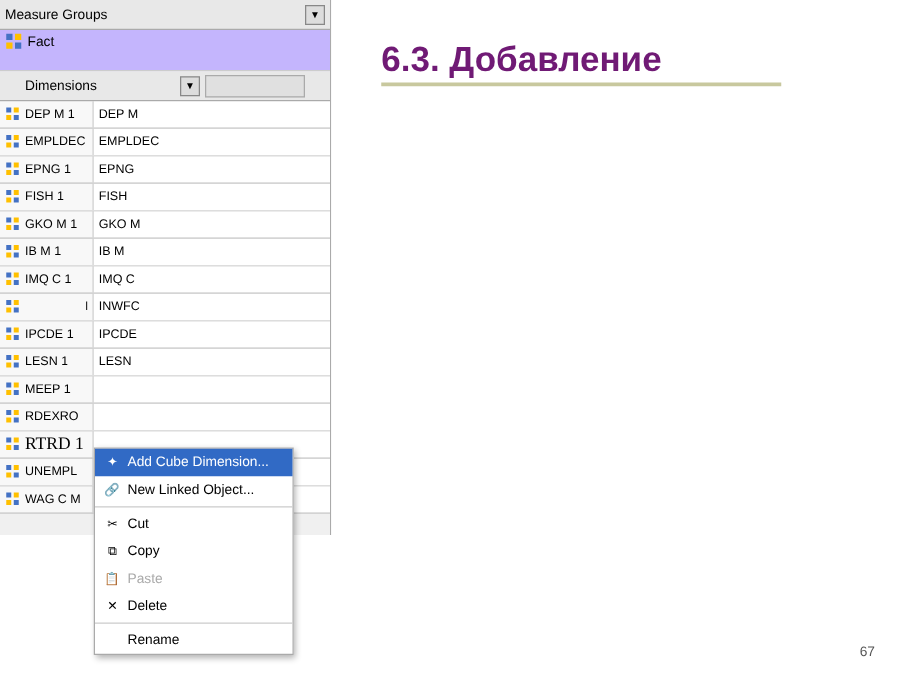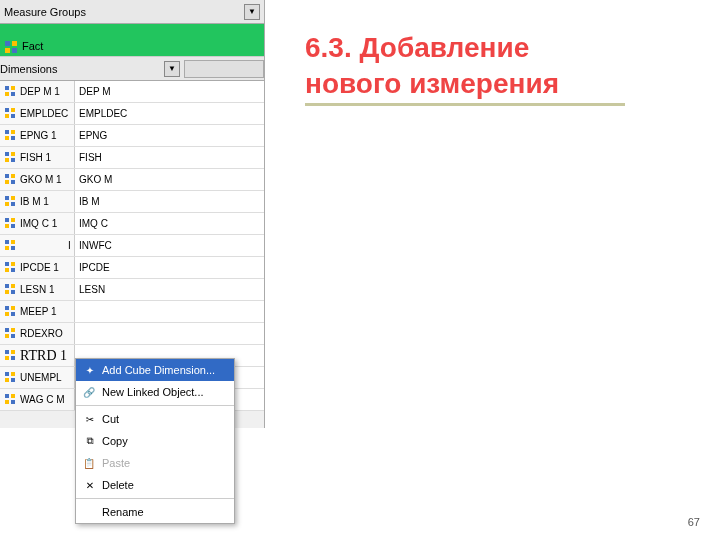--- a/index.html
+++ b/index.html
@@ -46,43 +46,43 @@
       display: flex;
       align-items: center;
       justify-content: center;
       cursor: pointer;
       font-size: 8px;
     }
 
     
     .fact-row {
       display: flex;
-      align-items: flex-start;
+      align-items: flex-end;
       padding: 16px 4px;
       height: 22px;
       border-bottom: 1px solid #ccc;
-      background: #22c55e;
+      background: #c4b5fd;
     }
     .fact-icon {
       width: 14px;
       height: 14px;
       margin-right: 4px;
       display: inline-flex;
       align-items: center;
       justify-content: center;
     }
     .fact-icon svg { width: 14px; height: 14px; }
 
     
     .dimensions-header {
       display: flex;
       align-items: center;
       background: #e8e8e8;
       border-bottom: 1px solid #aaa;
-      padding: 2px 0;
+      padding: 2px 20px;
       height: 24px;
     }
     .dimensions-label {
       flex: 1;
       font-size: 11px;
     }
     .dim-dropdown-btn {
       width: 16px;
       height: 16px;
       border: 1px solid #888;
@@ -182,21 +182,21 @@
       background: #fff;
       display: flex;
       flex-direction: column;
     }
     .right-content {
       padding: 30px 30px 20px 40px;
     }
     .heading-text {
       font-size: 28px;
       font-weight: bold;
-      color: #ef4444;
+      color: #701a75;
       line-height: 1.3;
       margin-bottom: 0;
     }
     .heading-underline {
       width: 320px;
       height: 3px;
       background: #c8c89e;
       margin-bottom: 20px;
     }
 
@@ -452,19 +452,18 @@
     <div class="context-menu-item">
       <span class="context-menu-icon"></span>
       <span>Rename</span>
     </div>
   </div>
 
 <div class="right-panel">
   <div class="right-content">
     <div class="heading-text">
       <span>6.3. Добавление</span><br>
-      <span>нового измерения</span>
     </div>
     <div class="heading-underline"></div>
   </div>
 </div>
 
 <div class="page-number">67</div>
 
 </body></html>

